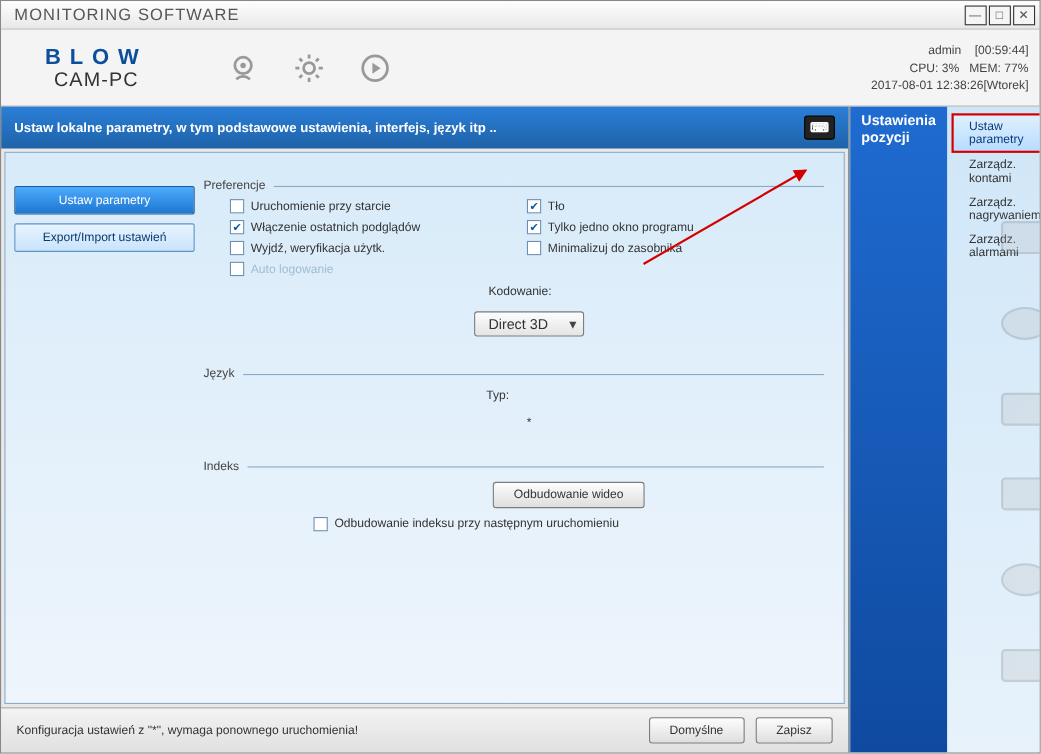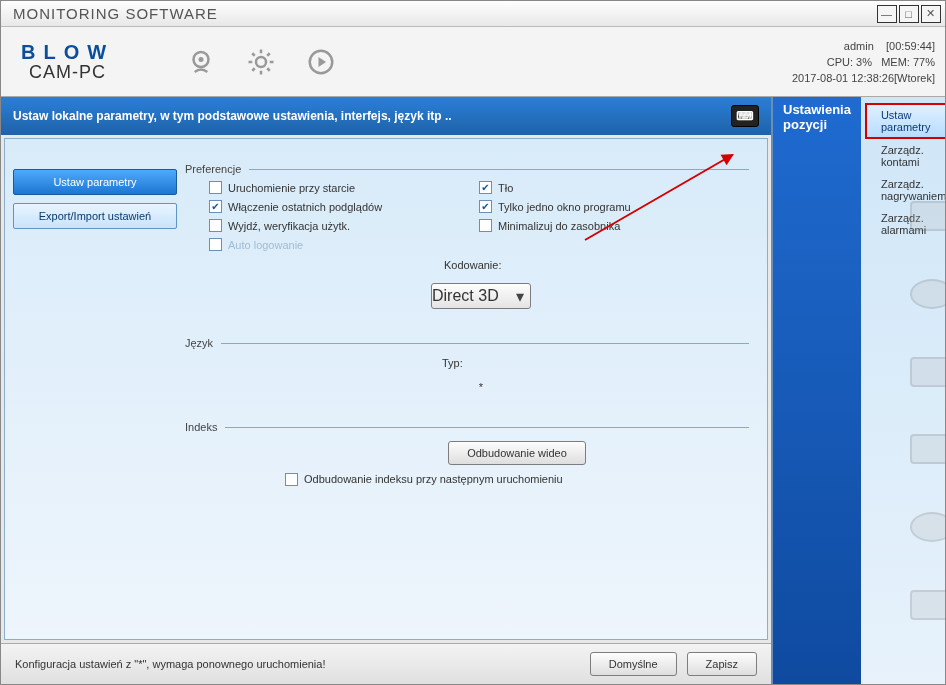--- a/index.html
+++ b/index.html
@@ -32,21 +32,21 @@
     margin-left: 2px;
     display:flex;align-items:center;justify-content:center;
     font-size:11px;
     cursor:pointer;
   }
 
   .header {
     height: 70px;
     display:flex;
     align-items:center;
-    padding: 0 10px 0 20px;
+    padding: 0 10px 0 40px;
     background: #f4f4f4;
     border-bottom: 1px solid #aaa;
   }
   .logo-block { display:flex; flex-direction:column; align-items:center; color:#0b4f9c; }
   .logo-text { font-size: 20px; font-weight: bold; letter-spacing: 8px; font-family: Arial; color:#0b4f9c;}
   .logo-sub { font-size: 18px; color:#333; letter-spacing:1px; margin-top:-2px;}
   .header-icons { display:flex; gap:26px; margin-left:70px; }
   .hicon { width:34px;height:34px; color:#888; display:flex;align-items:center;justify-content:center;}
   .hicon svg { width:30px;height:30px; stroke:#999; fill:none; stroke-width:2;}
   .header-info { margin-left:auto; text-align:right; color:#444; font-size:11px; line-height:16px;}
@@ -97,21 +97,21 @@
   .section-title .line { flex:1; height:1px; background:#8aa9c7;}
   .chk-row { display:flex; align-items:flex-start; margin:6px 0 6px 24px; font-size:11px;}
   .chk-col { display:inline-flex; align-items:center; width:270px;}
   .chk { width:13px;height:13px;border:1px solid #6b8fb5;background:#fff;margin-right:6px;display:inline-flex;align-items:center;justify-content:center;font-size:10px;color:#0a57a5;cursor:pointer;}
   .chk.checked::after{content:"✔";}
   .disabled-text{color:#9dbdd8;}
   .field-row { display:flex; align-items:center; margin:8px 0 8px 28px; gap:12px;flex-direction:column;}
   .combo {
     background: linear-gradient(#fdfdfd,#e4e4e4);
     border:1px solid #7d7d7d; border-radius:3px;
-    padding:3px 22px 3px 0; font-size:16px; position:relative; cursor:pointer;
+    padding:3px 22px 3px 12px; font-size:13px; position:relative; cursor:pointer;
     min-width:100px;
   }
   .combo::after{ content:"▾"; position:absolute; right:6px; top:3px; color:#444;}
   .combo.wide{min-width:150px;}
   .btn {
     background: linear-gradient(#fdfdfd,#dedede);
     border:1px solid #7d7d7d; border-radius:3px;
     padding:5px 18px; font-size:11px; cursor:pointer;
   }
   .star{color:#333;margin-left:4px;}

